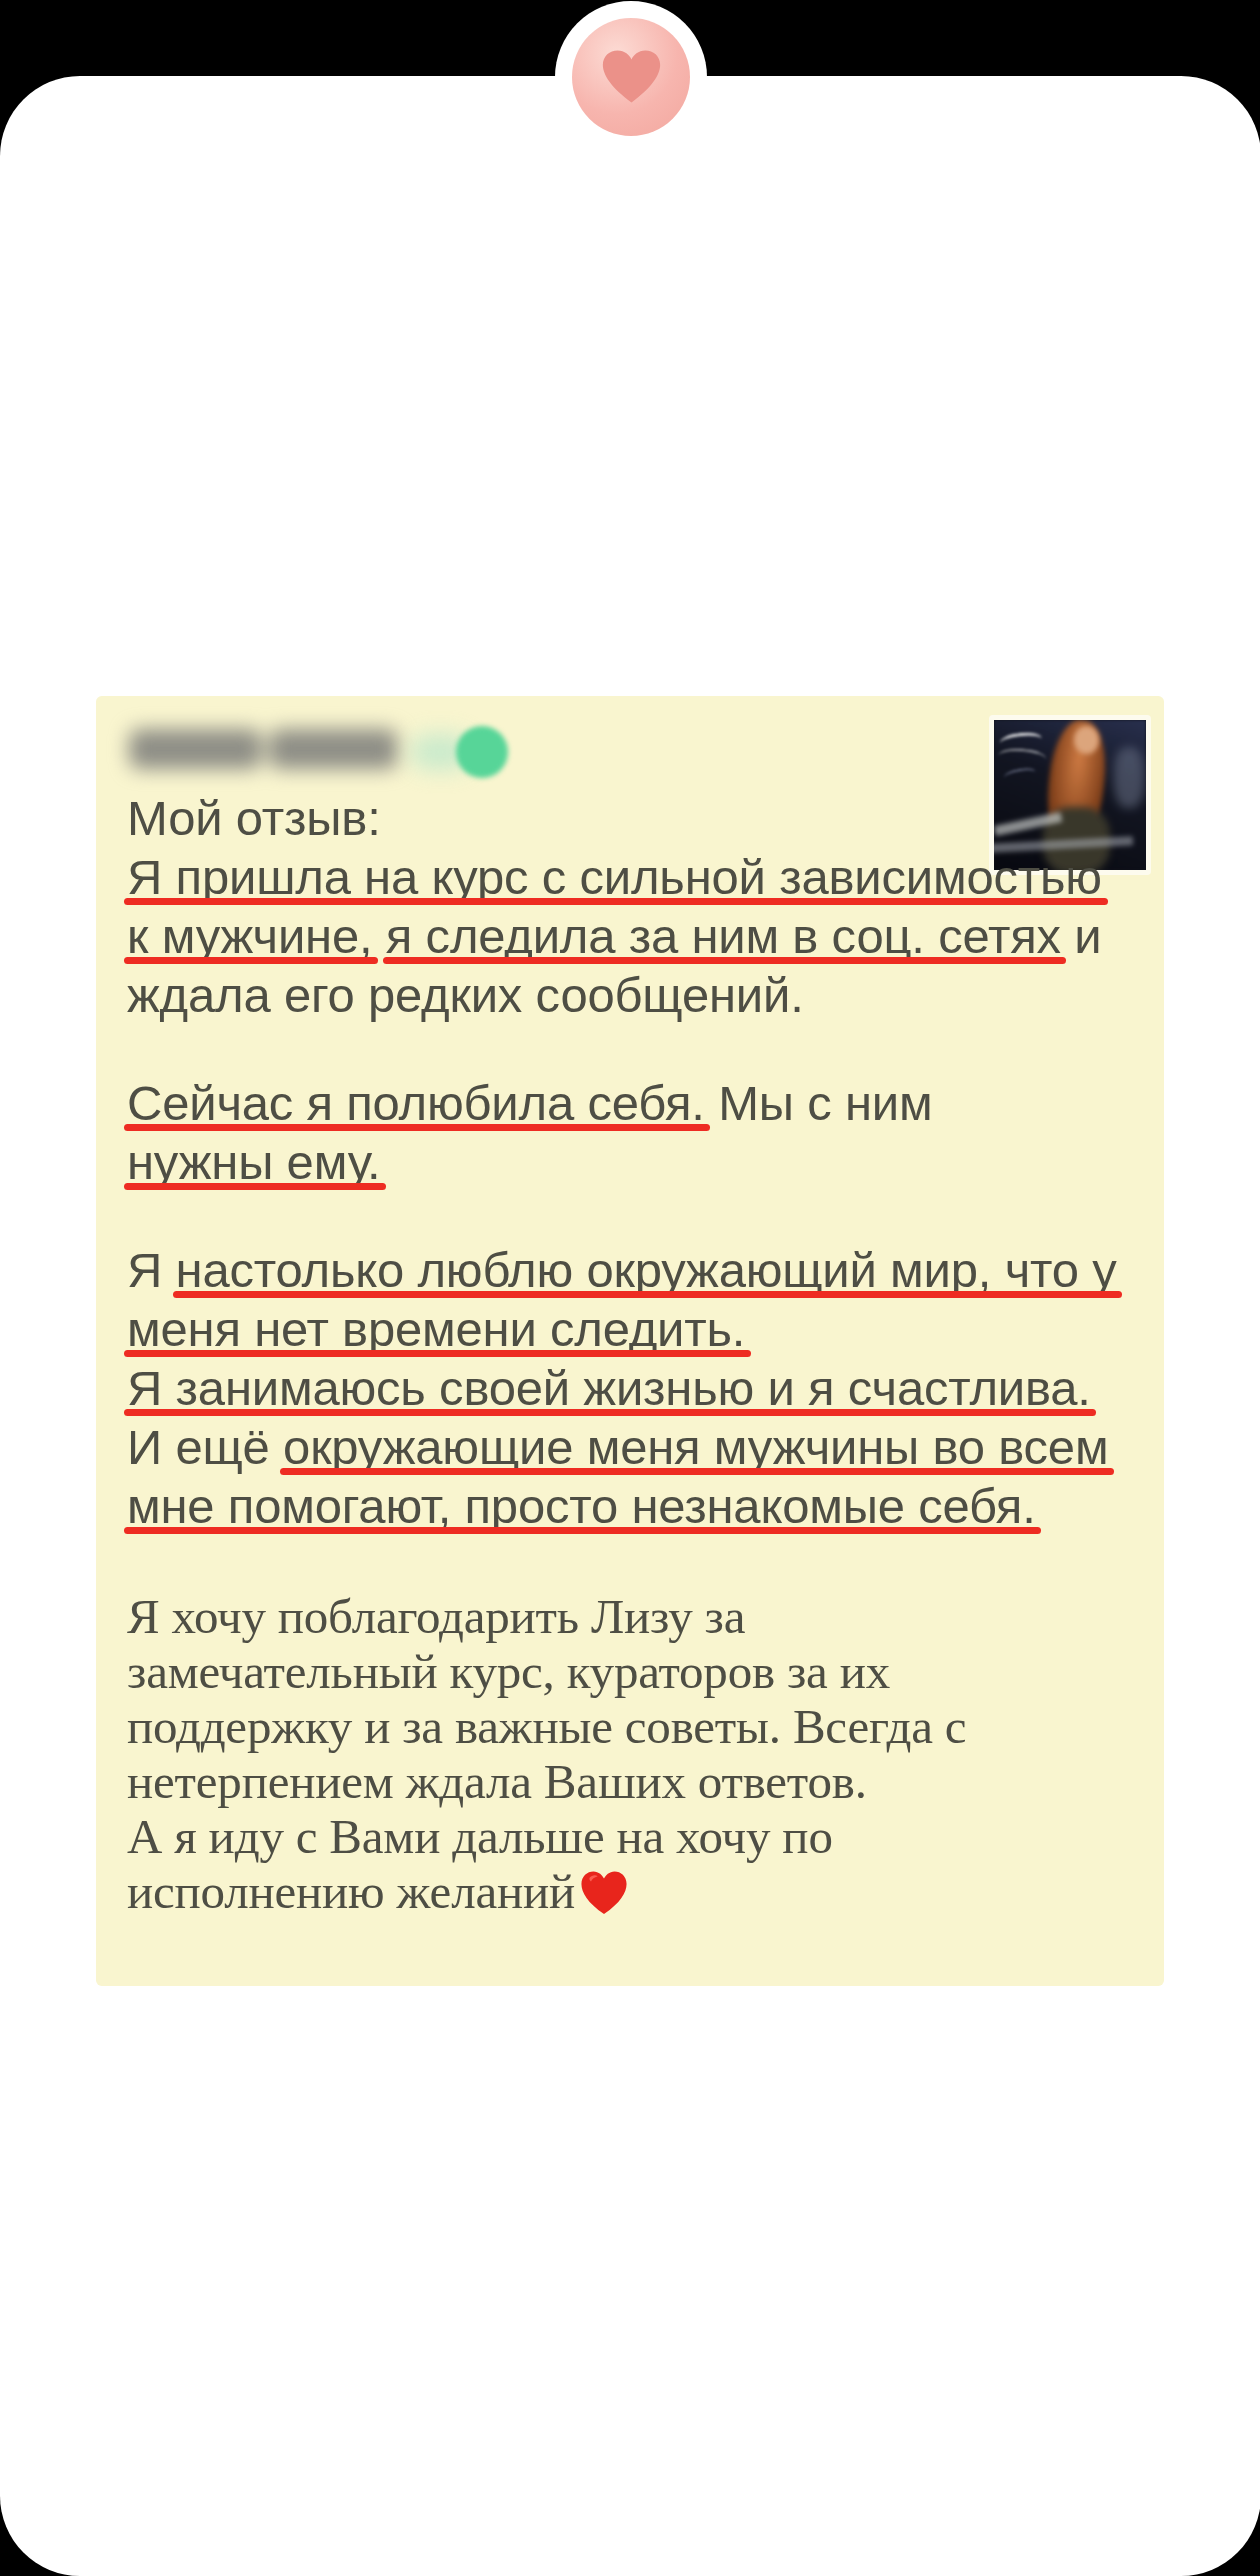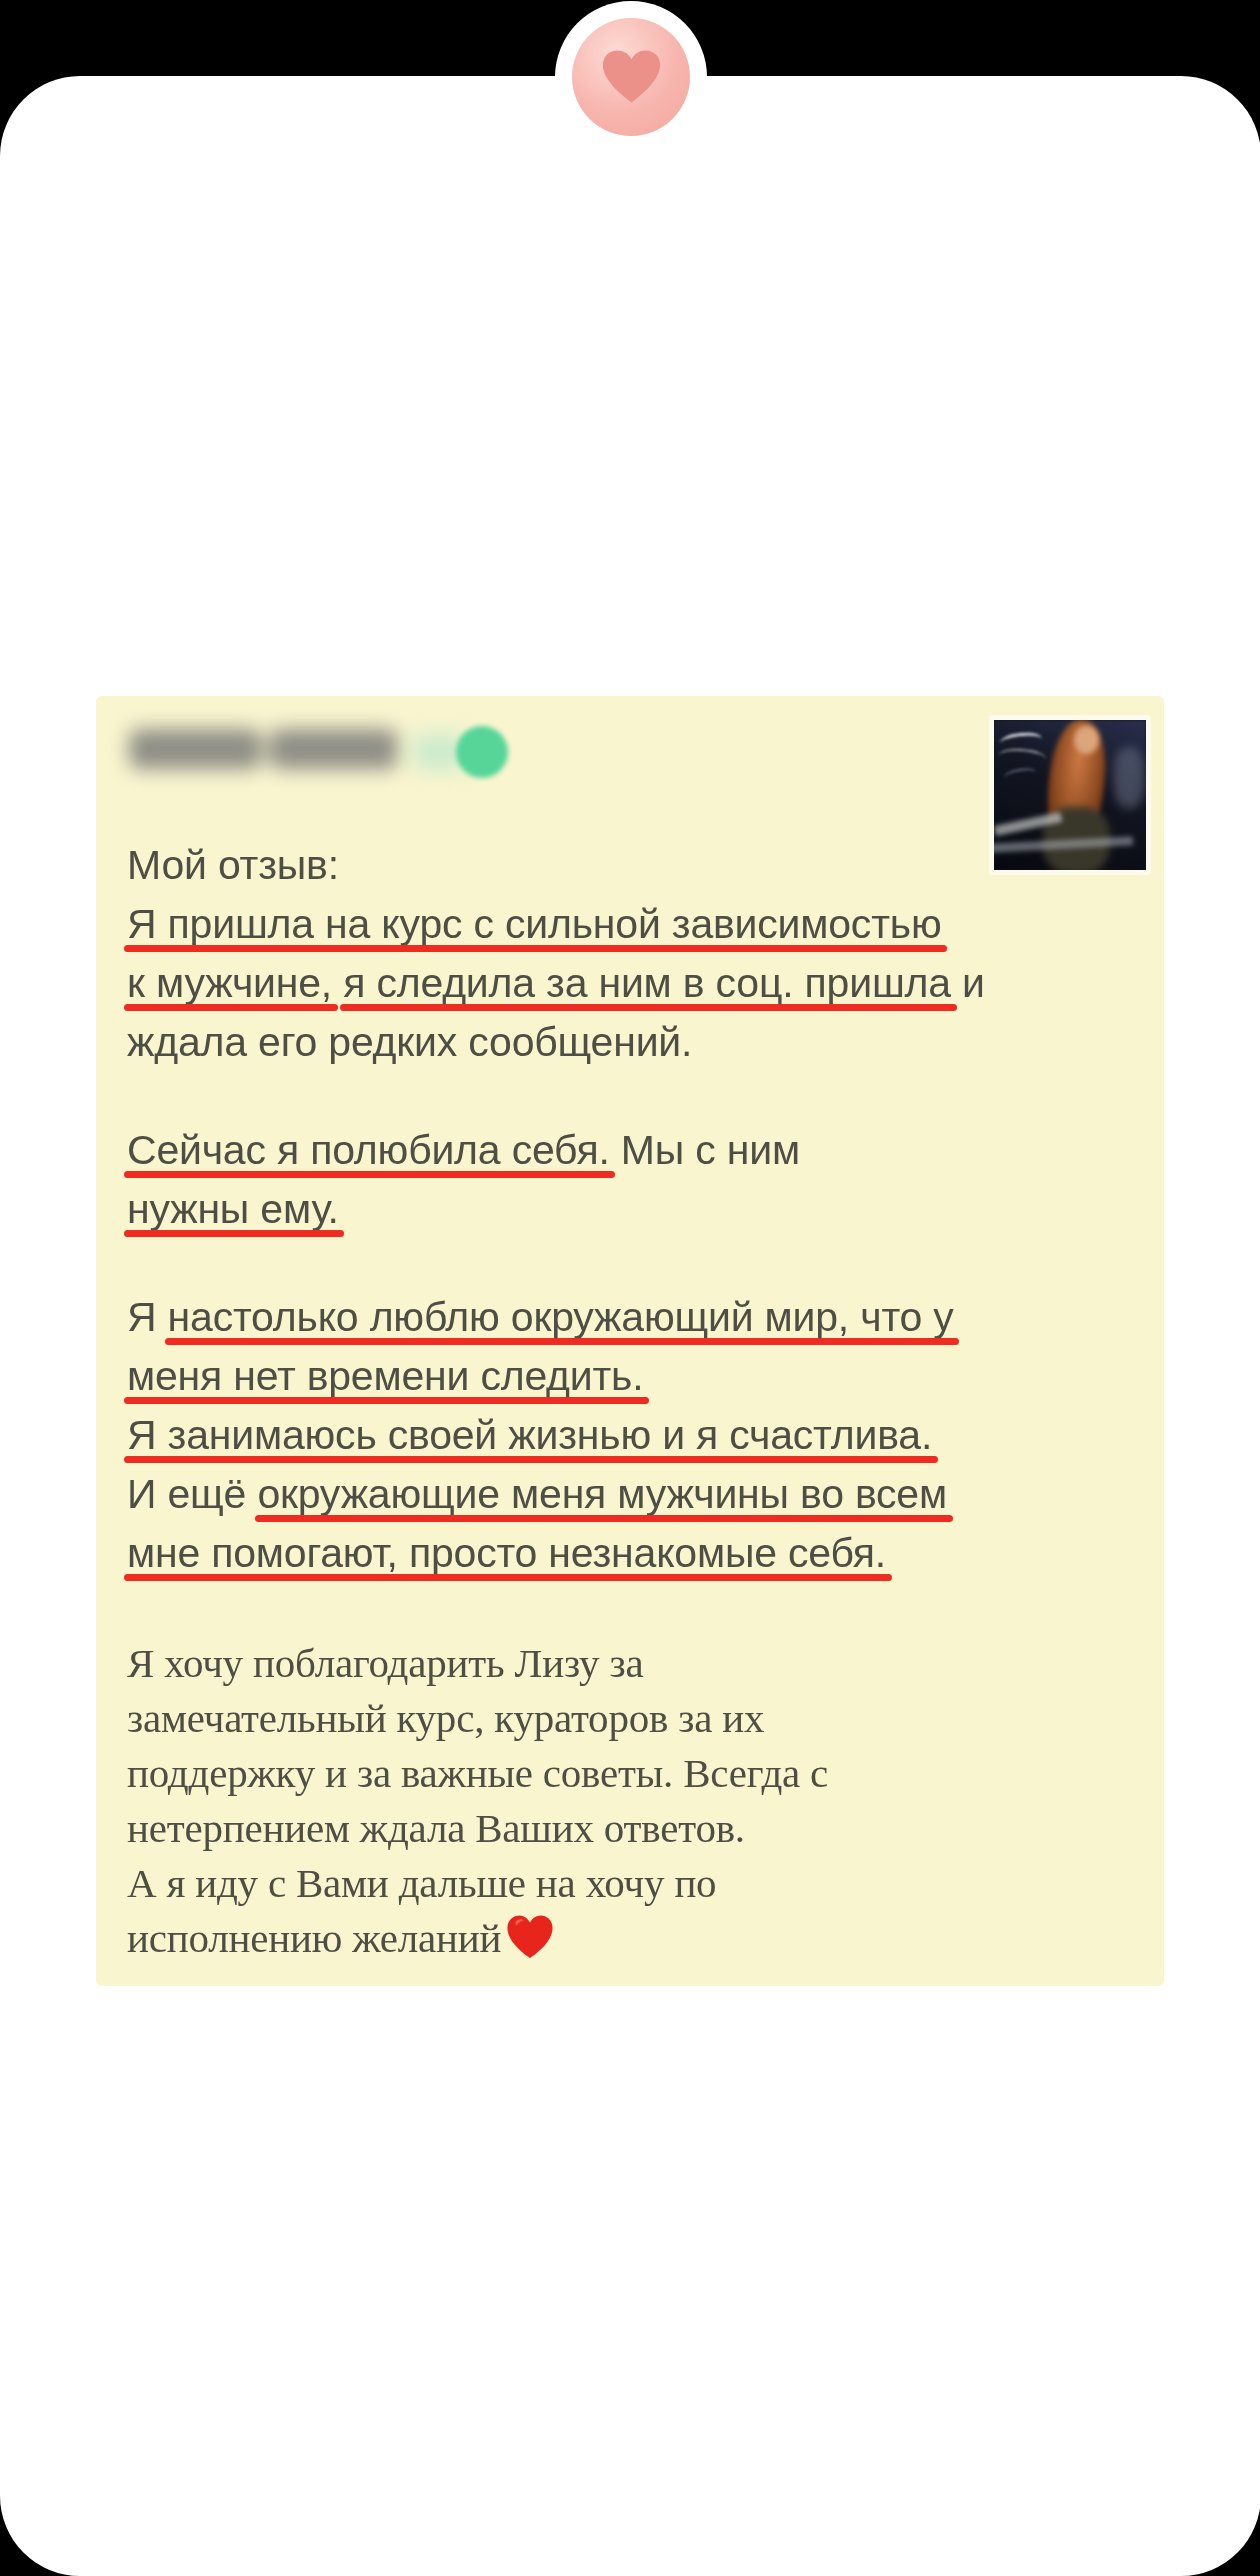--- a/index.html
+++ b/index.html
@@ -35,22 +35,22 @@
   .m3{left:9.5px;top:49px;width:32px;height:9.5px;border-top:2.9px solid rgba(210,220,255,.45);border-radius:50%;transform:rotate(-10deg);}
   .hair{position:absolute;left:55px;top:0px;width:55px;height:126px;border-radius:46%;
         background:radial-gradient(ellipse at 50% 30%, #c97a45 0%, #8a4a24 60%, #5c2f15 100%);
         transform:rotate(6deg);filter:blur(1.9px);}
   .face{position:absolute;left:80px;top:5.7px;width:25px;height:28.5px;border-radius:50%;background:#d8a37c;filter:blur(1.9px);}
   .shoulder{position:absolute;left:49px;top:87px;width:67px;height:67px;border-radius:40%;background:#3c3a2e;filter:blur(3.8px);}
   .st1{position:absolute;left:0px;top:99px;width:68px;height:9.5px;background:#cfd2cf;opacity:.65;transform:rotate(-12deg);filter:blur(1.9px);}
   .st2{position:absolute;left:-3.8px;top:120px;width:143px;height:8.6px;background:#b8bcc4;opacity:.5;transform:rotate(-3deg);filter:blur(1.9px);}
   .glow{position:absolute;left:120px;top:27px;width:30px;height:61px;background:#6a7286;opacity:.55;filter:blur(4.8px);border-radius:40%;}
   
-  .review-text{position:absolute;left:31px;top:93px;font-size:41px;color:var(--text-color,#4e4e44);
-               letter-spacing:-0.2px;margin-top:47px;}
+  .review-text{position:absolute;left:31px;top:93px;font-size:49px;color:var(--text-color,#4e4e44);
+               letter-spacing:-0.2px;}
   .para{line-height:59px;margin:0 0 49px 0;}
   .para.p3{margin-bottom:53px;}
   .para.p4{line-height:55px;margin-bottom:0;font-family:Liberation Serif, serif;}
   .line{white-space:pre;}
   .u{display:inline-block;position:relative;line-height:inherit;}
   .u::after{content:"";position:absolute;left:-2.9px;right:-5.7px;bottom:1.9px;height:7.6px;
             background:var(--underline-red,#ee2c22);border-radius:3.8px;}
   .emoji-heart{display:inline-block;width:48px;height:48px;margin-left:4.8px;vertical-align:-8.6px;}
 </style>
 </head>
@@ -87,21 +87,21 @@
         <div class="shoulder"></div>
         <div class="st1"></div>
         <div class="st2"></div>
       </div>
     </div>
 
     <div class="review-text">
       <div class="para p1">
         <div class="line"><span>Мой отзыв:</span></div>
         <div class="line"><span class="u">Я пришла на курс с сильной зависимостью</span></div>
-        <div class="line"><span class="u">к мужчине,</span><span> </span><span class="u">я следила за ним в соц. пришла</span><span> и</span></div>
+        <div class="line"><span class="u">к мужчине,</span><span> </span><span class="u">я следила за ним в соц. сетях</span><span> и</span></div>
         <div class="line"><span>ждала его редких сообщений.</span></div>
       </div>
       <div class="para p2">
         <div class="line"><span class="u">Сейчас я полюбила себя.</span><span> Мы с ним</span></div>
         <div class="line"><span class="u">нужны ему.</span></div>
       </div>
       <div class="para p3">
         <div class="line"><span>Я </span><span class="u">настолько люблю окружающий мир, что у</span></div>
         <div class="line"><span class="u">меня нет времени следить.</span></div>
         <div class="line"><span class="u">Я занимаюсь своей жизнью и я счастлива.</span></div>

